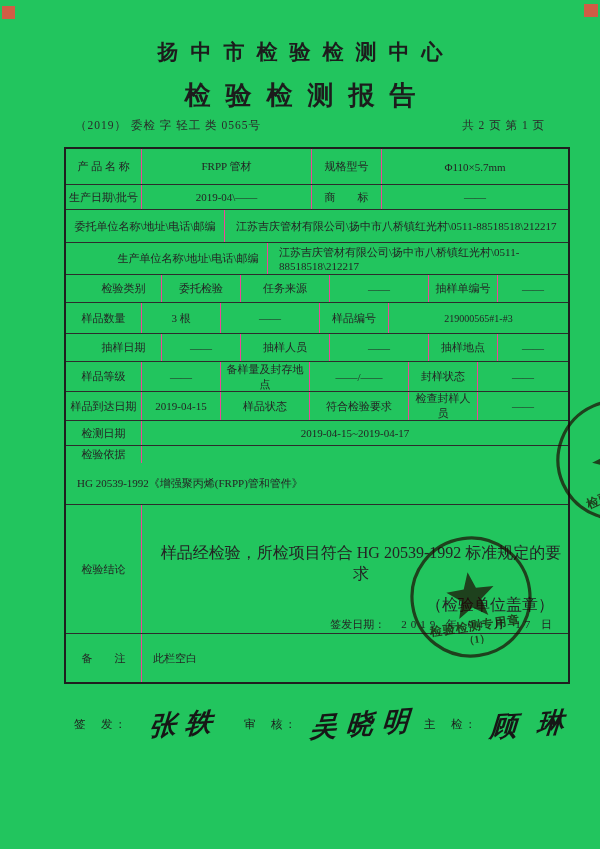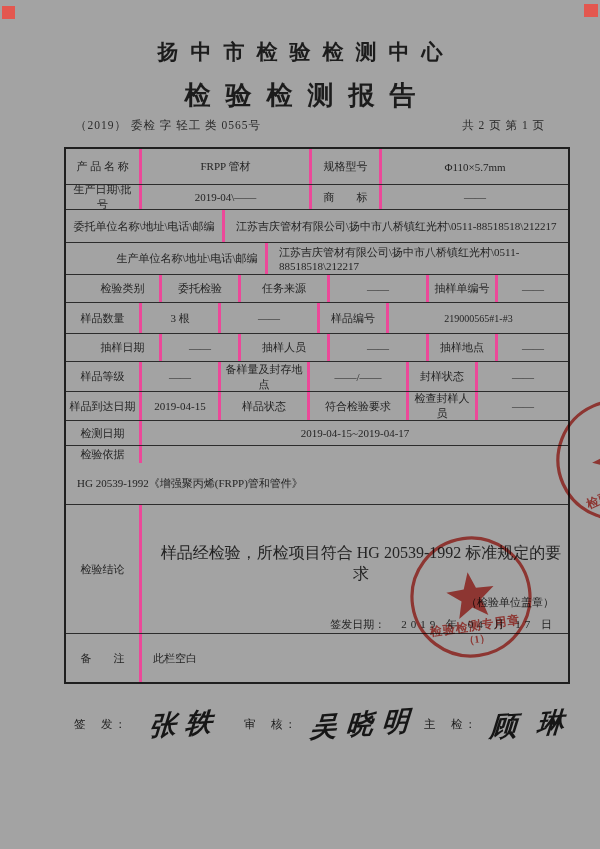--- a/index.html
+++ b/index.html
@@ -1,19 +1,19 @@
 <!DOCTYPE html>
 <html><head>
 <meta charset="utf-8">
 <style>
   * { margin:0; padding:0; box-sizing:border-box; }
   html,body { background:#e8e8e8; }
   .page {
     position:relative; width:600px; height:849px; margin:0 auto;
-    background:#a3a3a3; overflow:hidden;
+    background:#22c55e; overflow:hidden;
     font-family:"Liberation Serif","DejaVu Serif",serif;
     color:#222;
   }
   .corner-mark { position:absolute; background:#ef4a41; opacity:.85; }
   .corner-tl { left:2px;  top:6px; width:13px; height:13px; }
   .corner-tr { left:584px; top:4px; width:14px; height:13px; }
 
   .org-title {
     position:absolute; top:38px; left:0; width:100%;
     text-align:center; font-size:21px; font-weight:700;
@@ -30,39 +30,39 @@
     font-size:11.5px; color:#2a2a2a; letter-spacing:1px;
   }
 
   .report-table {
     position:absolute; left:64px; top:147px; width:506px;
     border:2px solid #1f1f1f; background:transparent; font-size:11px;
   }
   .tr { display:flex; border-bottom:1px solid #2c2c2c; }
   .tr:last-child { border-bottom:none; }
   .td {
-    border-right:3px solid #ec4899;
+    border-right:1px solid #ec4899;
     display:flex; align-items:center; justify-content:center;
     text-align:center; padding:1px 2px; color:#242424;
     overflow:hidden;
   }
   .td:last-child { border-right:none; }
   .td.left { justify-content:flex-start; text-align:left; padding-left:11px; }
   .td.grow { flex:1; }
   .w76 {width:76px;} .w170{width:170px;} .w70{width:70px;}
   .w159{width:159px;} .w79{width:79px;} .w89{width:89px;}
   .w99{width:99px;} .w69{width:69px;}
   .h36{height:36px;} .h25{height:25px;} .h33{height:33px;} .h32{height:32px;padding-left:43px;}
   .h28{height:28px;padding-left:20px;} .h31{height:31px;} .h30{height:30px;} .h29{height:29px;}
   .h59{height:59px;flex-direction:column;} .h129{height:129px;} .h48{height:48px;}
   .small { font-size:10px; letter-spacing:0; }
 
   .concl-cell { position:relative; }
   .concl-text { position:absolute; left:12px; top:38px; font-size:16px; }
-  .seal-note  { position:absolute; right:14px; top:90px; font-size:11px; }
+  .seal-note  { position:absolute; right:14px; top:90px; font-size:16px; }
   .issue-line { position:absolute; right:12px; top:112px; font-size:11px; display:flex; }
   .issue-date { margin-left:16px; letter-spacing:4px; }
 
   .stamp { position:absolute; width:128px; height:128px; opacity:.86;
            mix-blend-mode:multiply; z-index:6; pointer-events:none; }
   .stamp-big  { left:407px; top:533px; transform:rotate(-8deg); }
   .stamp-edge { left:553px; top:396px; transform:rotate(-24deg); }
 
   .sig-row {
     position:absolute; left:64px; top:697px; width:520px; height:54px;

